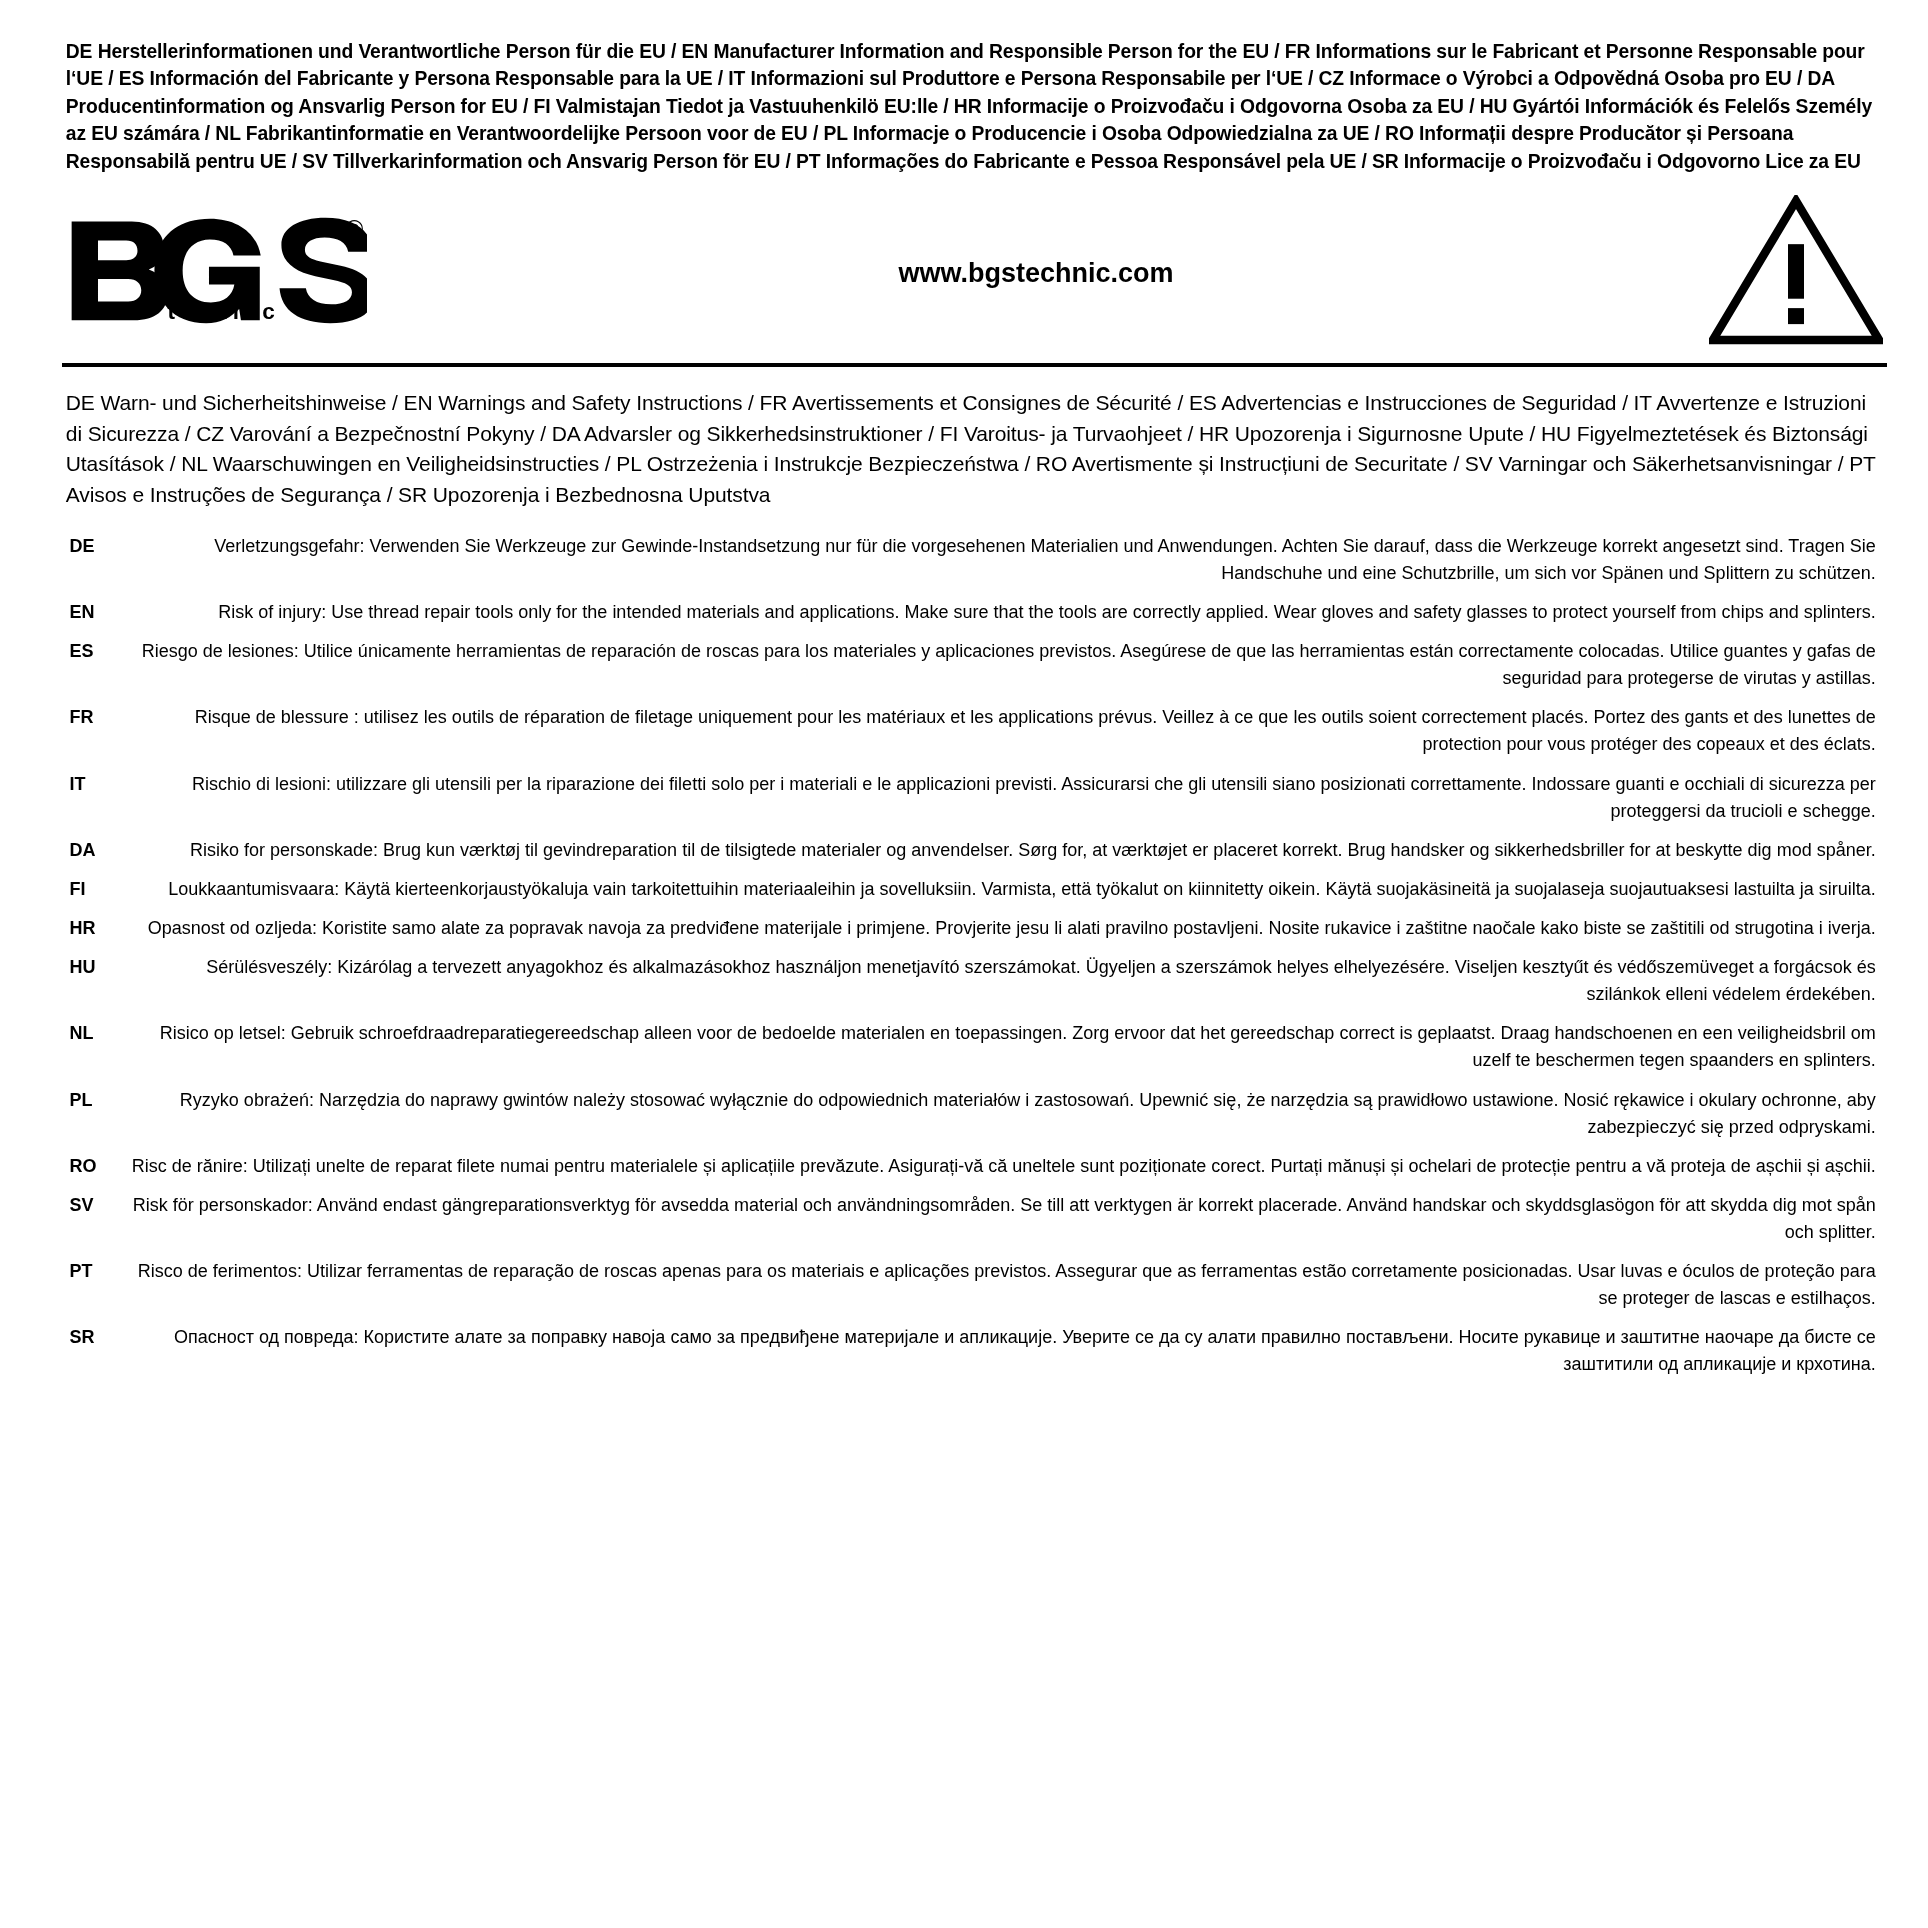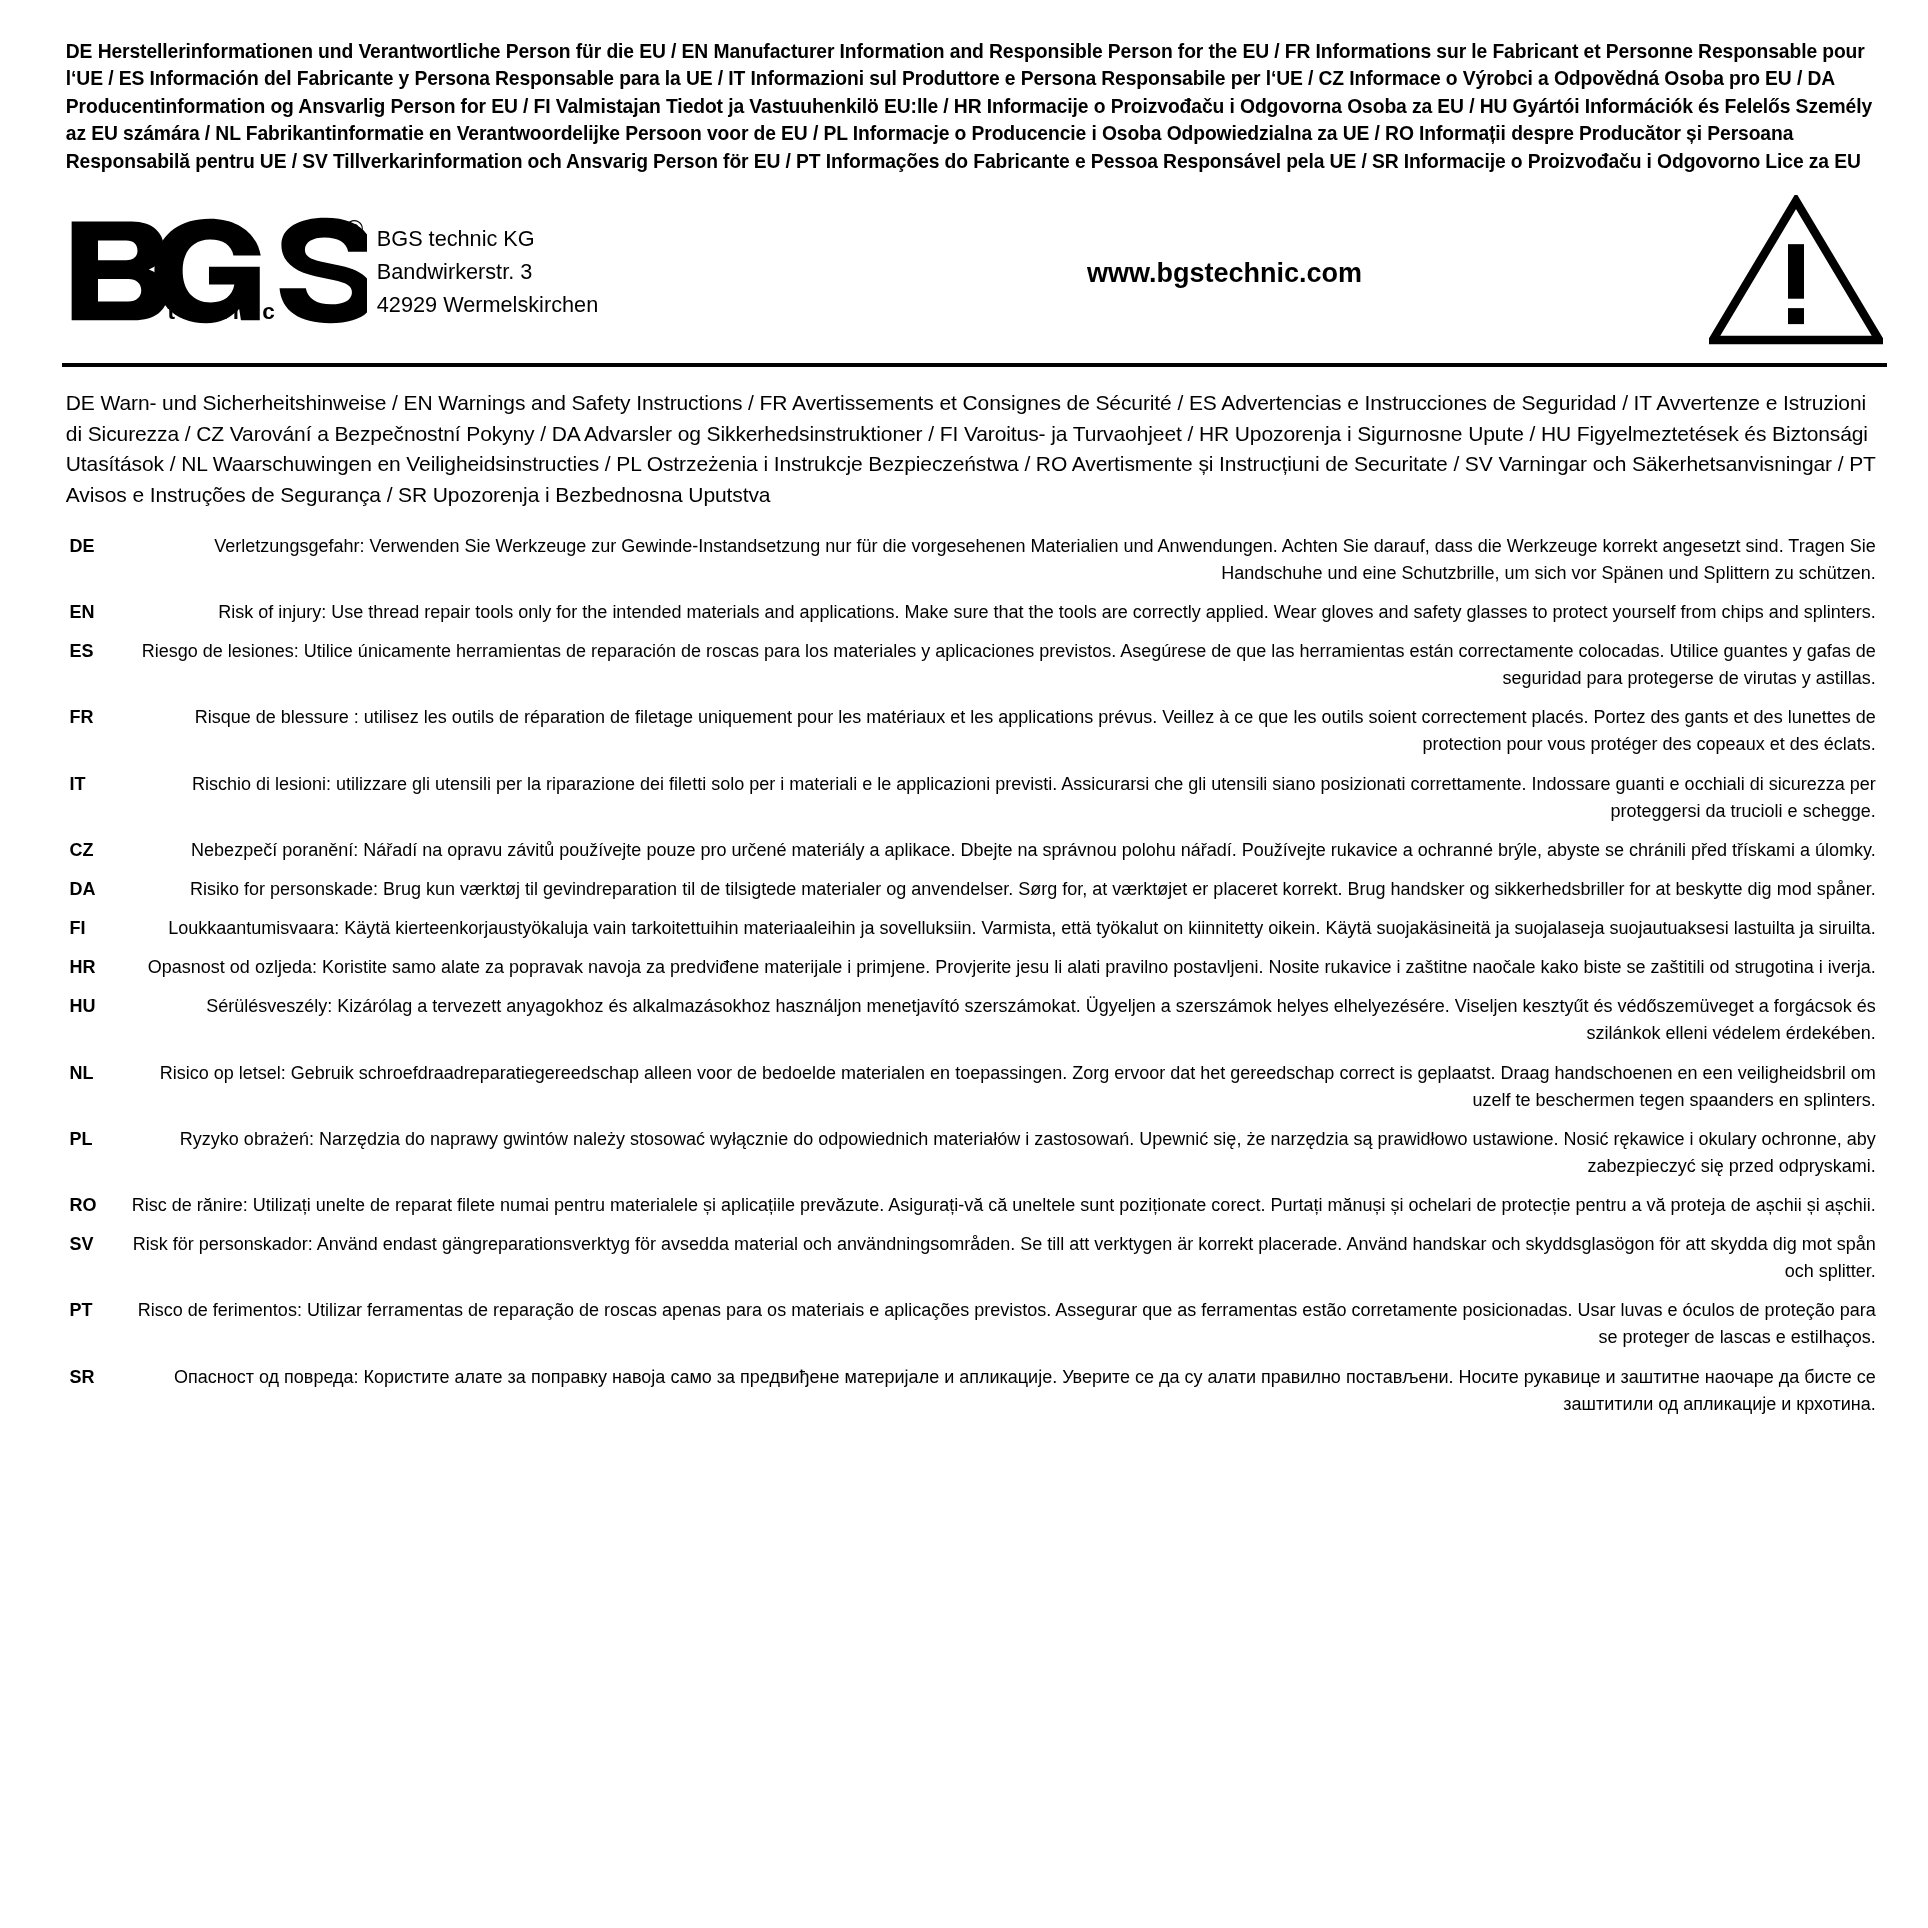--- a/index.html
+++ b/index.html
@@ -131,23 +131,20 @@
 
           <path d="M178 44 C176 33 167 27 153 27 C135 27 124 40 124 60 C124 81 135 94 154 94 C168 94 177 87 179 75 L152 75 L152 56 L206 56 L206 113 L186 113 L184 100 C176 110 164 116 149 116 C114 116 94 93 94 60 C94 27 116 5 153 5 C183 5 203 21 207 44 Z"></path>
 
           <path d="M300 40 C298 30 289 25 275 25 C262 25 254 30 254 38 C254 45 260 48 273 51 L292 55 C315 60 327 70 327 88 C327 105 311 116 281 116 C248 116 229 103 227 79 L255 79 C257 90 266 96 282 96 C296 96 304 91 304 83 C304 76 298 73 284 70 L265 66 C242 61 229 50 229 33 C229 15 247 4 276 4 C306 4 324 17 327 40 Z"></path>
         </g>
         <text x="297" y="24" font-family="Liberation Sans, sans-serif" font-size="26" fill="#000">®</text>
         <text x="108" y="112" font-family="Liberation Sans, sans-serif" font-size="24" font-weight="bold" letter-spacing="5" fill="#000">technic</text>
       </svg>
     </div>
 
-    <div class="addr-block">BGS technic KG
-Bandwirkerstr. 3
-42929 Wermelskirchen</div>
 
 
     <div class="web-block">www.bgstechnic.com</div>
 
     <div class="warn-tri-wrap">
       <svg width="174" height="151" viewBox="0 0 185 160">
         <polygon points="92.5,6 181,154 4,154" fill="none" stroke="#000" stroke-width="9" stroke-linejoin="miter"></polygon>
         <rect x="84" y="52" width="17" height="58" fill="#000"></rect>
         <rect x="84" y="120" width="17" height="17" fill="#000"></rect>
       </svg>
@@ -176,24 +173,20 @@
     <div class="warn-row">
       <div class="warn-code">FR</div>
       <div class="warn-text">Risque de blessure : utilisez les outils de réparation de filetage uniquement pour les matériaux et les applications prévus. Veillez à ce que les outils soient correctement placés. Portez des gants et des lunettes de protection pour vous protéger des copeaux et des éclats.</div>
     </div>
 
     <div class="warn-row">
       <div class="warn-code">IT</div>
       <div class="warn-text">Rischio di lesioni: utilizzare gli utensili per la riparazione dei filetti solo per i materiali e le applicazioni previsti. Assicurarsi che gli utensili siano posizionati correttamente. Indossare guanti e occhiali di sicurezza per proteggersi da trucioli e schegge.</div>
     </div>
 
-    <div class="warn-row">
-      <div class="warn-code">CZ</div>
-      <div class="warn-text">Nebezpečí poranění: Nářadí na opravu závitů používejte pouze pro určené materiály a aplikace. Dbejte na správnou polohu nářadí. Používejte rukavice a ochranné brýle, abyste se chránili před třískami a úlomky.</div>
-    </div>
 
     <div class="warn-row">
       <div class="warn-code">DA</div>
       <div class="warn-text">Risiko for personskade: Brug kun værktøj til gevindreparation til de tilsigtede materialer og anvendelser. Sørg for, at værktøjet er placeret korrekt. Brug handsker og sikkerhedsbriller for at beskytte dig mod spåner.</div>
     </div>
 
     <div class="warn-row">
       <div class="warn-code">FI</div>
       <div class="warn-text">Loukkaantumisvaara: Käytä kierteenkorjaustyökaluja vain tarkoitettuihin materiaaleihin ja sovelluksiin. Varmista, että työkalut on kiinnitetty oikein. Käytä suojakäsineitä ja suojalaseja suojautuaksesi lastuilta ja siruilta.</div>
     </div>

